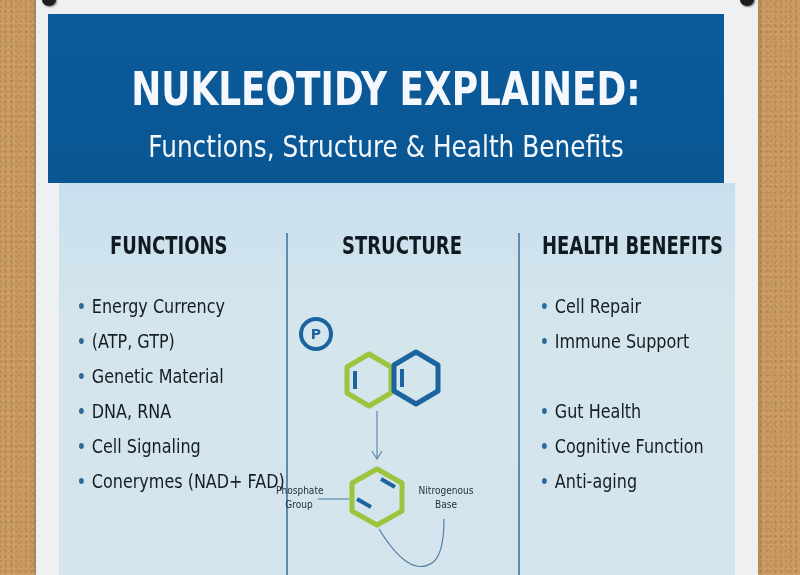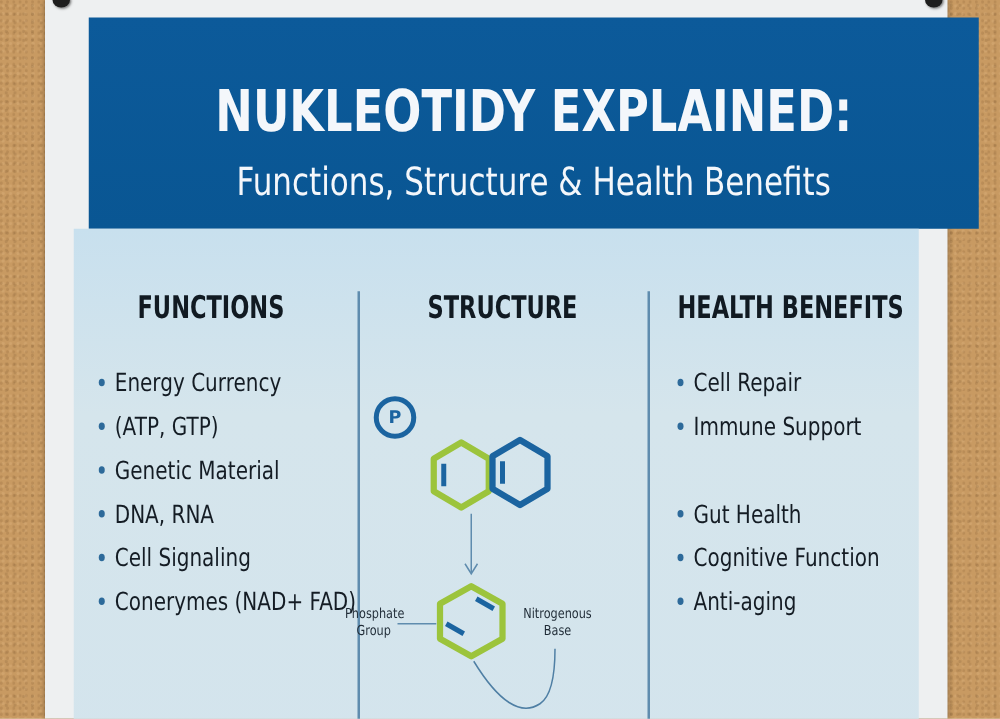--- a/index.html
+++ b/index.html
@@ -18,23 +18,23 @@
     background:#eef0f1;
     box-shadow: 0 0 4px rgba(0,0,0,0.35);
   }
   .pin {
     position:absolute; top:-6px; width:14px; height:12px; border-radius:50%;
     background:#1e1e1e; box-shadow:1px 1px 2px rgba(0,0,0,0.5);
   }
   .pin.left { left:6px; }
   .pin.right { left:704px; }
   .header {
-    position:absolute; left:35px; top:14px; width:676px; height:169px;
+    position:absolute; left:12px; top:14px; width:676px; height:169px;
     background:linear-gradient(180deg,#0c5a9a 0%,#095693 100%);
-    color:#f4f7fb; text-align:center;padding-left:36px;
+    color:#f4f7fb; text-align:center;
   }
   .title {
     position:absolute; left:0; right:0; top:50px;
     font-family:"DejaVu Sans", sans-serif; font-weight:bold;
     font-size:46px; letter-spacing:0px; line-height:50px;
     transform:scaleX(0.78); transform-origin:center;
   }
   .subtitle {
     position:absolute; left:0; right:0; top:114px;
     font-family:"DejaVu Sans", sans-serif;

